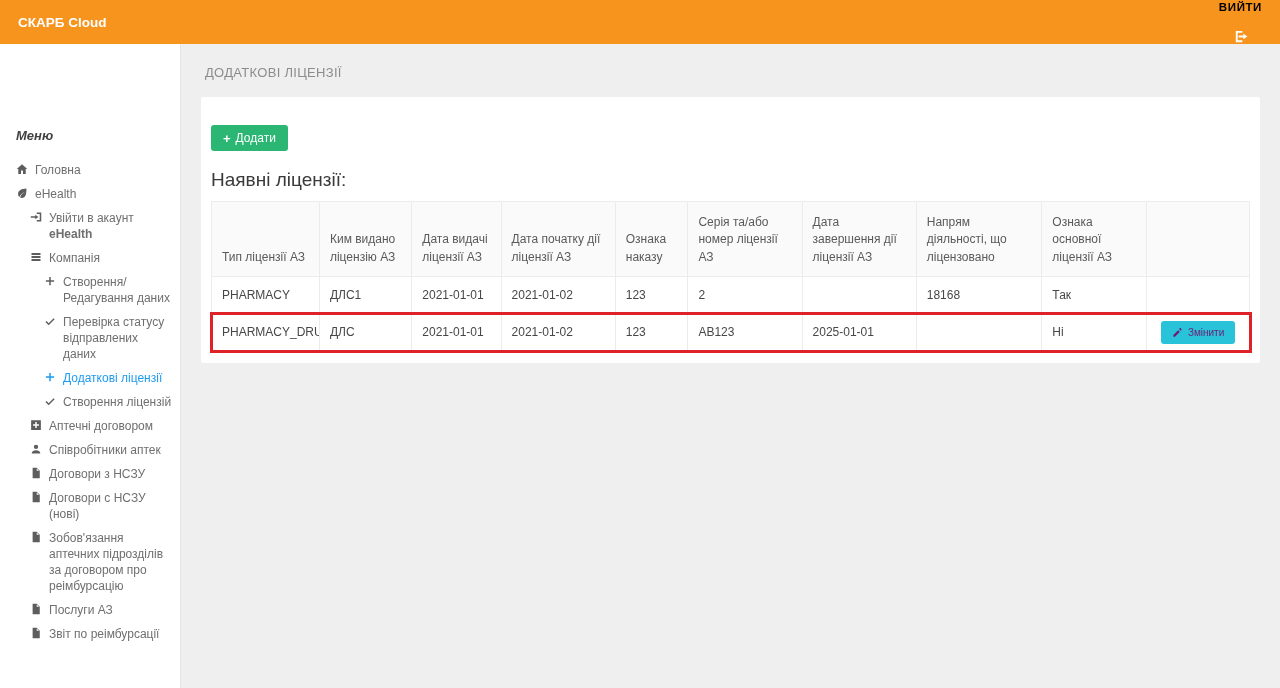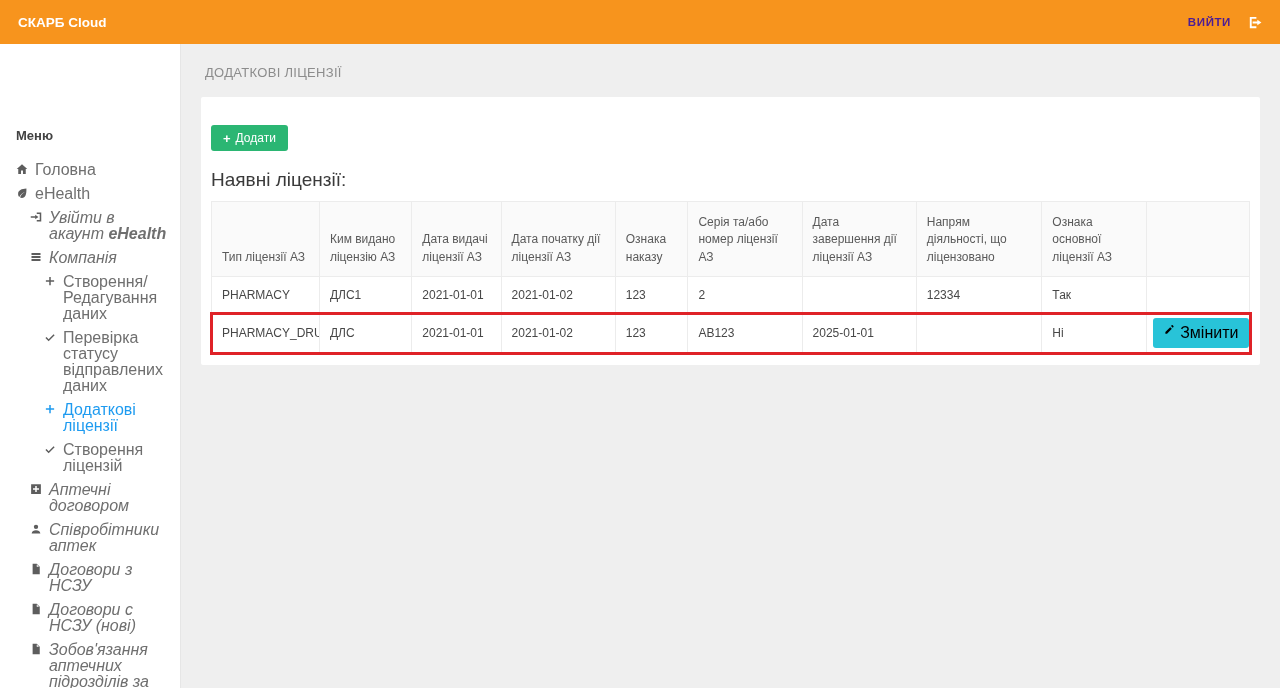--- a/index.html
+++ b/index.html
@@ -9,21 +9,21 @@
     font-family:"Liberation Sans", sans-serif;
     background:#efefef;
   }
   
   .topbar {
     height:44px; background:#f7941d;
     display:flex; align-items:center; justify-content:space-between;
     padding:8px 18px;
   }
   .brand { color:#fff; font-weight:bold; font-size:13.5px; cursor:pointer; }
-  .topbar-right { display:flex; align-items:center; gap:16px; color:#4c1d95; }
+  .topbar-right { display:flex; align-items:center; gap:16px; color:#000000;flex-direction:column; }
   .logout-label { font-size:11.5px; font-weight:bold; letter-spacing:.6px; cursor:pointer; }
   .topbar-right .ticon { display:inline-flex; cursor:pointer; }
 
   
   .layout { display:flex; height:644px; }
   .sidebar {
     width:181px; flex-shrink:0; background:#fff;
     border-right:1px solid #e6e6e6; overflow:hidden;
   }
   .content { flex:1; }
@@ -33,30 +33,30 @@
   .logo-mark { position:relative; width:41px; height:42px; flex-shrink:0; }
   .logo-mark div { position:absolute; background:#f28121; }
   .lm-top    { left:8px;  top:0;    width:22px; height:14px; border-radius:5px; }
   .lm-left   { left:0;    top:14px; width:13px; height:14px; border-radius:4px; }
   .lm-bottom { left:8px;  top:28px; width:22px; height:14px; border-radius:5px; }
   .lm-dot    { left:33px; top:17px; width:8px;  height:8px;  border-radius:2px; }
   .logo-text { font-size:23px; font-weight:800; color:#4c443c; letter-spacing:.5px; margin-left:7px; white-space:nowrap; }
   .logo-text sup { color:#f28121; font-size:13px; font-weight:bold; margin-left:1px; }
 
   
-  .menu-heading { font-size:13px; font-weight:bold; color:#424242; padding-left:16px; margin-top:84px; margin-bottom:19px; }
+  .menu-heading { font-size:13px; font-weight:bold; color:#424242; padding-left:16px; margin-top:84px; margin-bottom:19px;font-style:italic; }
   .menu-item {
     display:flex; align-items:flex-start;
-    font-size:16px; color:#6f6f6f; line-height:16px;
+    font-size:12px; color:#6f6f6f; line-height:16px;
     margin-bottom:8px; cursor:pointer; padding-right:6px;
   }
   .menu-item .mi-icon { width:13px; height:13px; margin-right:6px; margin-top:1px; color:#5d5d5d; flex-shrink:0; display:inline-flex; }
   .menu-item .mi-icon svg { width:12px; height:12px; }
   .indent-0 { padding-left:16px; }
-  .indent-1 { padding-left:30px;font-style:italic; }
+  .indent-1 { padding-left:30px; }
   .indent-2 { padding-left:44px; }
   .menu-item.active, .menu-item.active .mi-icon { color:#1e9bf0; }
 
   
   .page-title { padding:21px 24px 17px; font-size:13px; color:#8c8c8c; letter-spacing:.3px; }
   .card { margin:0 20px; background:#fff; border-radius:2px; padding:28px 10px 12px; }
   .btn-add {
     background:#2bb673; border:none; color:#fff; font-size:12px;
     font-family:inherit; padding:6px 12px; border-radius:3px;
     display:inline-flex; align-items:center; gap:5px; cursor:pointer;
@@ -64,21 +64,21 @@
   .btn-add .plus { font-weight:bold; font-size:13px; line-height:11px; }
   .section-heading { font-size:19px; font-weight:400; color:#3a3a3a; margin:18px 0 10px; }
 
   table { width:100%; border-collapse:collapse; table-layout:fixed; font-size:12px; color:#474747; }
   th, td { border:1px solid #ececec; text-align:left; padding:8px 10px; overflow:hidden; }
   th { background:#fafafa; font-weight:400; color:#5a5a5a; vertical-align:bottom; line-height:1.45; padding-top:12px; padding-bottom:10px; }
   td { vertical-align:middle; padding-top:11px; padding-bottom:11px; white-space:nowrap; }
   tr.hl { outline:3px solid #df2227; outline-offset:-1px; }
   td.action-cell { padding:4px 6px; text-align:center; }
   .btn-edit {
-    background:#28c3d8; border:none; color:#000000; font-size:16px;
+    background:#28c3d8; border:none; color:#701a75; font-size:10px;
     font-family:inherit; padding:6px 11px; border-radius:3px;
     display:inline-flex; align-items:flex-start; gap:5px; cursor:pointer;
   }
   .btn-ic { display:inline-flex; }
   .btn-ic svg { width:11px; height:11px; }
 </style>
 </head>
 <body>
 
 <div class="topbar">
@@ -257,21 +257,21 @@
           </thead>
         <tbody id="table-body">
             <tr>
               <td>PHARMACY</td>
               <td>ДЛС1</td>
               <td>2021-01-01</td>
               <td>2021-01-02</td>
               <td>123</td>
               <td>2</td>
               <td></td>
-              <td>12334</td>
+              <td>18168</td>
               <td>Так</td>
               <td></td>
             </tr>
             <tr class="hl">
               <td>PHARMACY_DRUGS</td>
               <td>ДЛС</td>
               <td>2021-01-01</td>
               <td>2021-01-02</td>
               <td>123</td>
               <td>АВ123</td>

